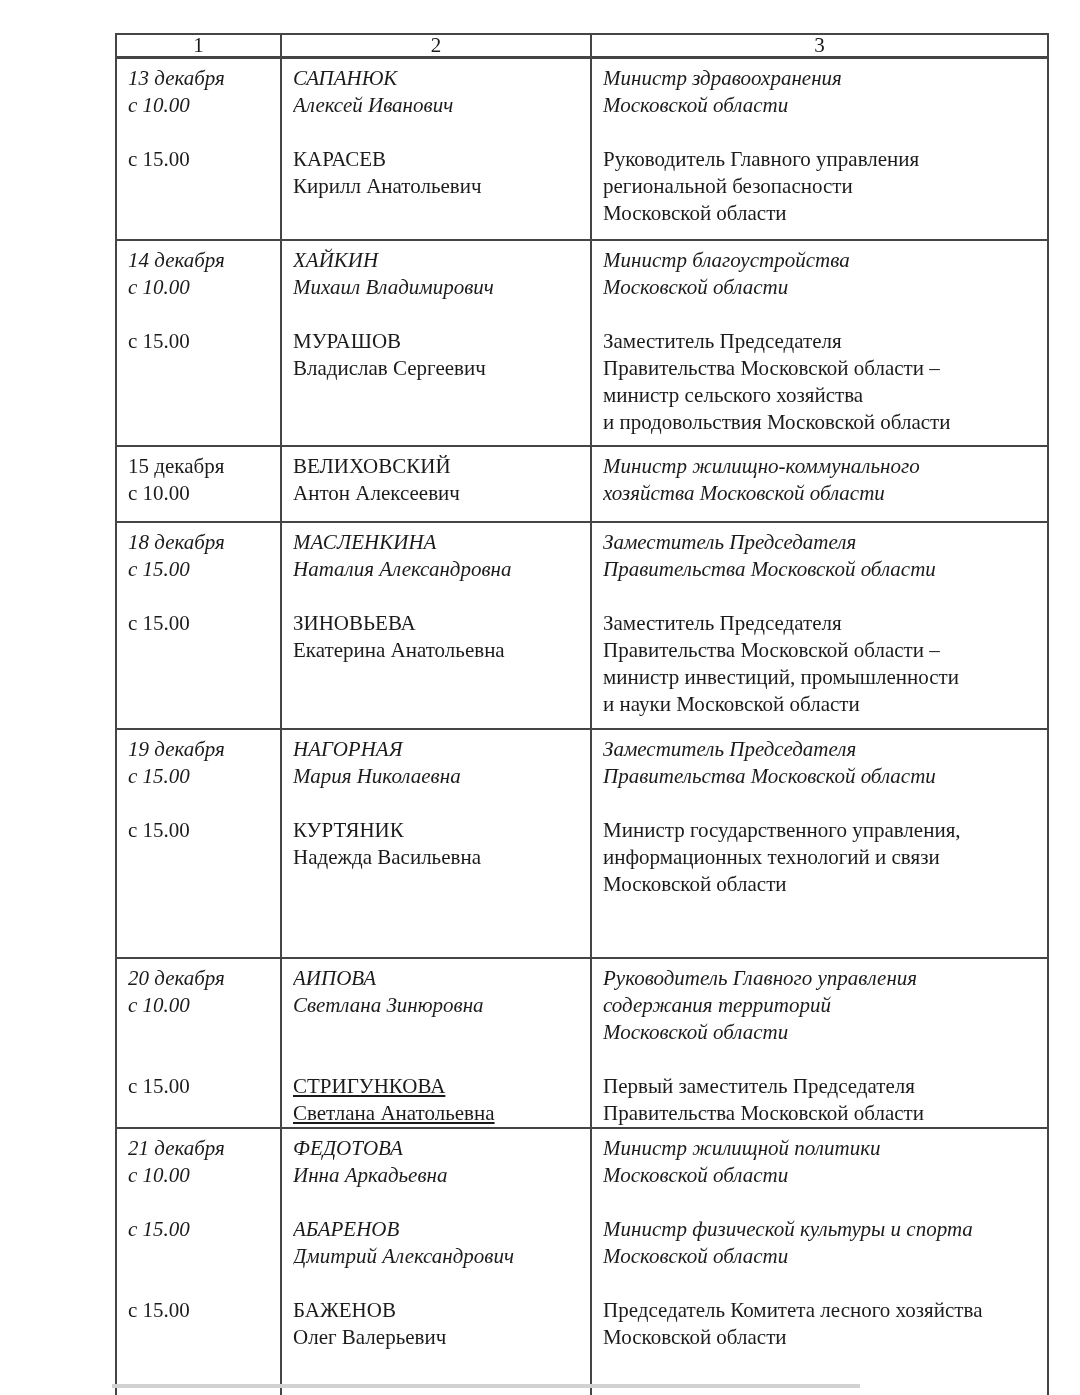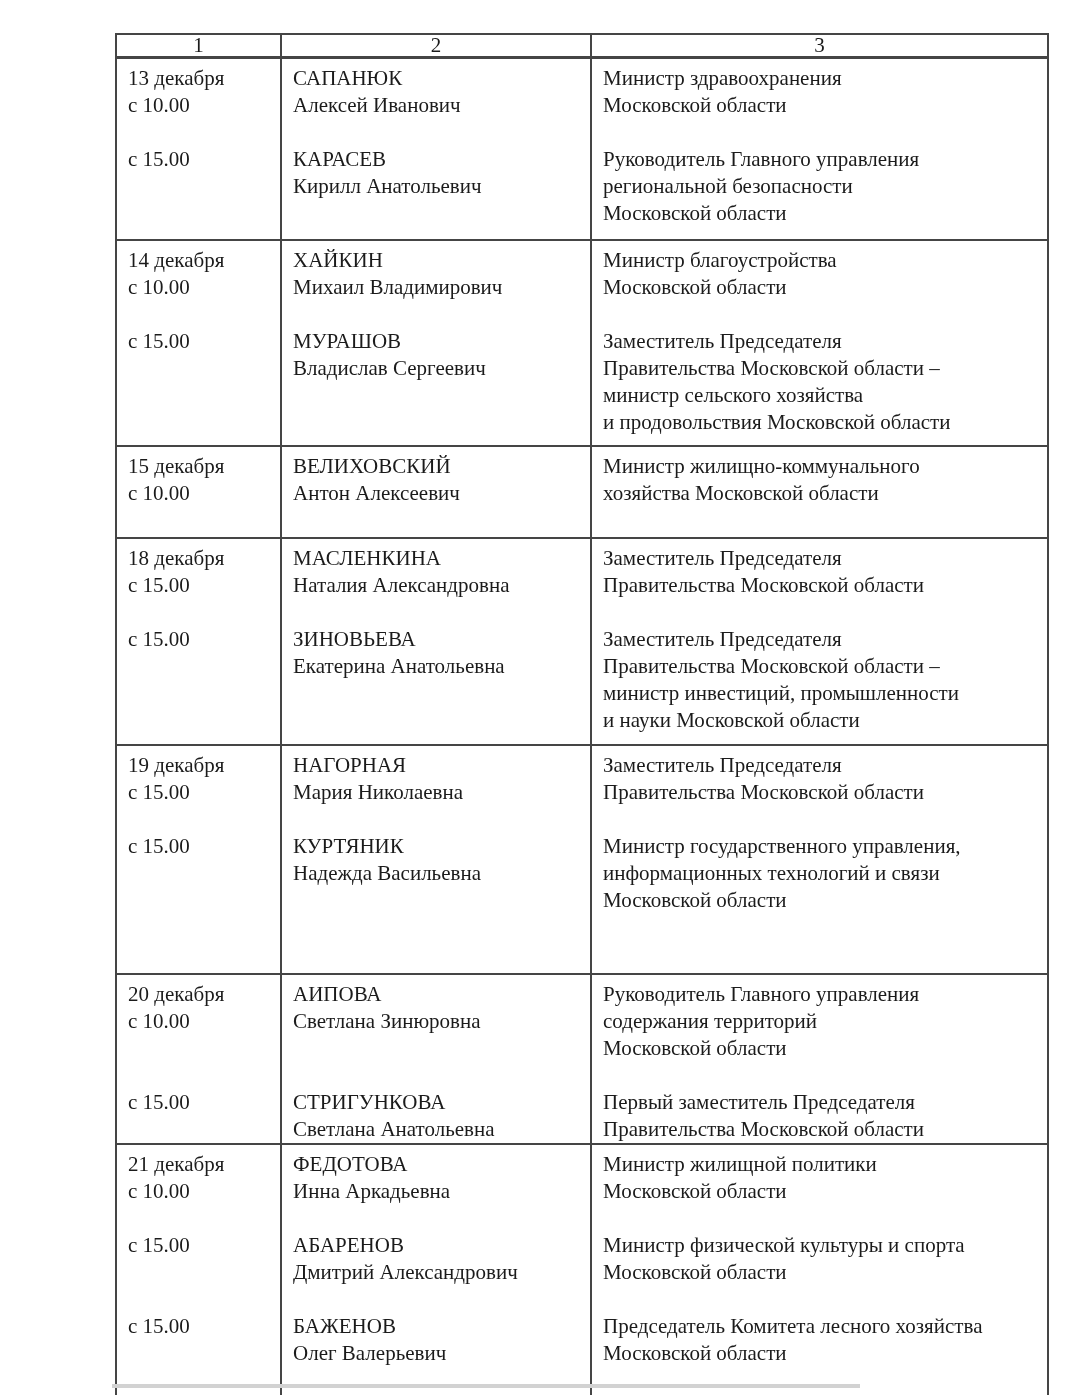--- a/index.html
+++ b/index.html
@@ -45,27 +45,27 @@
     border-bottom: 3px solid #454545;
     padding: 0;
   }
   table.schedule td {
     padding: 6px 10px 0 11px;
     font-size: 21px;
   }
   
   tr.r0 td { height: 182px; }
   tr.r1 td { height: 206px; margin-top: 26px; }
-  tr.r2 td { height: 92px; margin-left: 8px;  }
+  tr.r2 td { height: 76px; margin-left: 8px;  }
   tr.r3 td { height: 207px; }
   tr.r4 td { height: 229px; border-radius: 20px; }
   tr.r5 td { height: 170px; }
   tr.r6 td { height: 348px; }
   .entry { overflow: hidden; }
-  .entry:not(:last-child) { margin-bottom: 27px; }
+  .entry:not(:last-child) { margin-bottom: 27px; font-style: italic; }
   .line {
     height: 27px;
     line-height: 27px;
     white-space: nowrap;
     font-size: 21px;
   }
   
   .scan-artifact {
     position: absolute;
     left: 112px;
@@ -165,21 +165,21 @@
               <div class="line">с 10.00</div>
             </div>
           </td>
           <td>
             <div class="entry" style="height: 54px;">
               <div class="line">ВЕЛИХОВСКИЙ</div>
               <div class="line">Антон Алексеевич</div>
             </div>
           </td>
           <td>
-            <div class="entry" style="height: 54px;">
+            <div class="entry" style="height: 54px; font-style: italic;">
               <div class="line">Министр жилищно-коммунального</div>
               <div class="line">хозяйства Московской области</div>
             </div>
           </td>
         </tr>
         <tr class="r3">
           <td>
             <div class="entry" style="height: 54px;">
               <div class="line">18 декабря</div>
               <div class="line">с 15.00</div>
@@ -251,21 +251,21 @@
             </div>
             <div class="entry" style="height: 54px;">
               <div class="line">с 15.00</div>
             </div>
           </td>
           <td>
             <div class="entry" style="height: 81px;">
               <div class="line">АИПОВА</div>
               <div class="line">Светлана Зинюровна</div>
             </div>
-            <div class="entry" style="height: 54px;">
+            <div class="entry" style="height: 54px; text-decoration: underline;">
               <div class="line">СТРИГУНКОВА</div>
               <div class="line">Светлана Анатольевна</div>
             </div>
           </td>
           <td>
             <div class="entry" style="height: 81px;">
               <div class="line">Руководитель Главного управления</div>
               <div class="line">содержания территорий</div>
               <div class="line">Московской области</div>
             </div>

